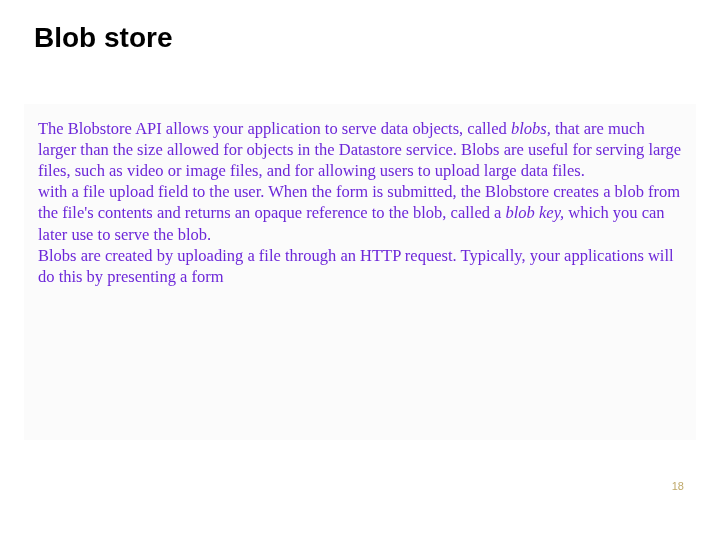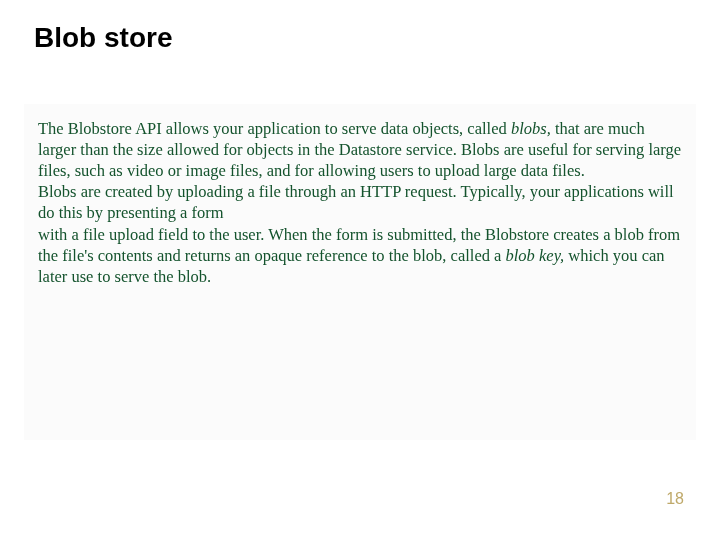--- a/index.html
+++ b/index.html
@@ -1,33 +1,33 @@
 <!DOCTYPE html>
 <html><head>
 <meta charset="utf-8">
 <style>
   * { margin: 0; padding: 0; box-sizing: border-box; }
   html, body { width: 720px; height: 540px; background: #fff; font-family: Georgia, 'Times New Roman', serif; }
   .slide { width: 720px; height: 540px; position: relative; background: #fff; padding-left: 8px; }
   .title { font-family: Arial, Helvetica, sans-serif; font-weight: 700; font-size: 28px; color: #000; position: absolute; top: 22px; left: 34px; }
   .body-box { position: absolute; top: 104px; left: 24px; width: 672px; height: 336px; background: #fbfbfb; padding: 14px 14px 14px 14px; }
-  .body-box p { font-size: 16.5px; line-height: 1.28; color: #14532d; font-family: Georgia, 'Times New Roman', serif; }
+  .body-box p { font-size: 16.5px; line-height: 1.28; color: #6d28d9; font-family: Georgia, 'Times New Roman', serif; }
   .body-box .italic { font-style: italic; }
-  .page-num { position: absolute; right: 36px; bottom: 32px; font-family: Arial, Helvetica, sans-serif; font-size: 16px; color: #bfa96a; }
+  .page-num { position: absolute; right: 36px; bottom: 48px; font-family: Arial, Helvetica, sans-serif; font-size: 11px; color: #bfa96a; }
 </style>
 </head>
 <body>
 
 <div class="slide">
   <div class="title">Blob store</div>
 
   <div class="body-box">
     <p>
       <span>The Blobstore API allows your application to serve data objects, called </span><span class="italic">blobs,</span><span> that are much larger than the size allowed  for objects in the Datastore service. Blobs are useful for serving large files, such as video or image files, and for allowing users  to upload large data files.</span>
     </p>
-    <p> Blobs are created by uploading a file through an HTTP request. Typically, your applications will do this by presenting a form</p>
     <p>
       <span>with a file upload field to the user. When the form is submitted, the Blobstore  creates a blob from the file's contents and  returns an opaque reference to the  blob, called a </span><span class="italic">blob key,</span><span> which you can later use to serve the blob.</span>
     </p>
+    <p> Blobs are created by uploading a file through an HTTP request. Typically, your applications will do this by presenting a form</p>
   </div>
 
   <div class="page-num">18</div>
 </div>
 
 </body></html>

